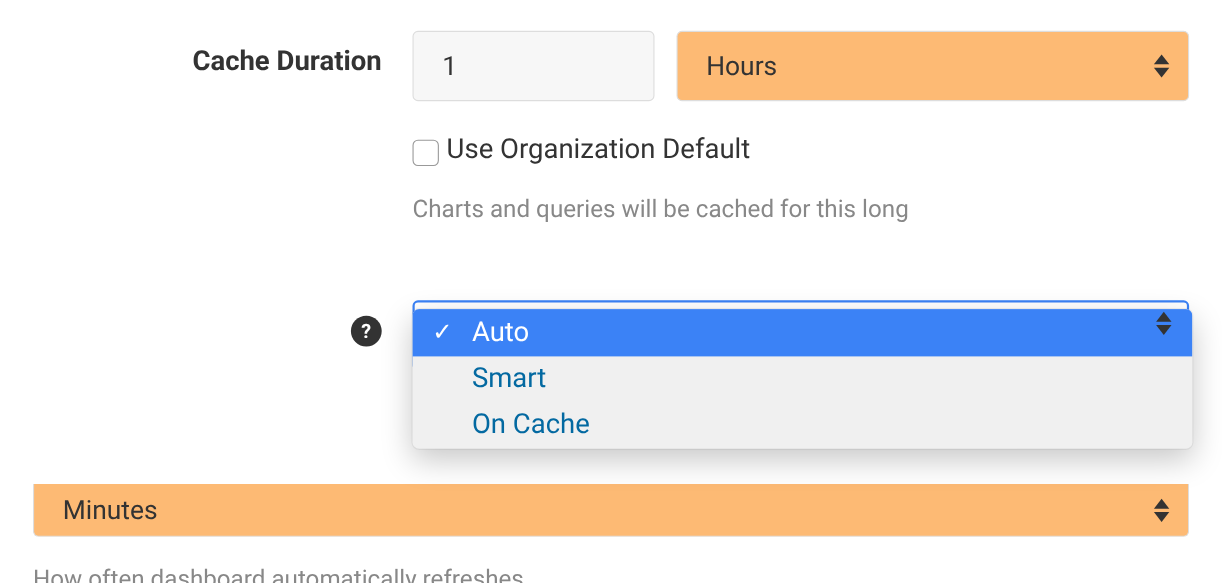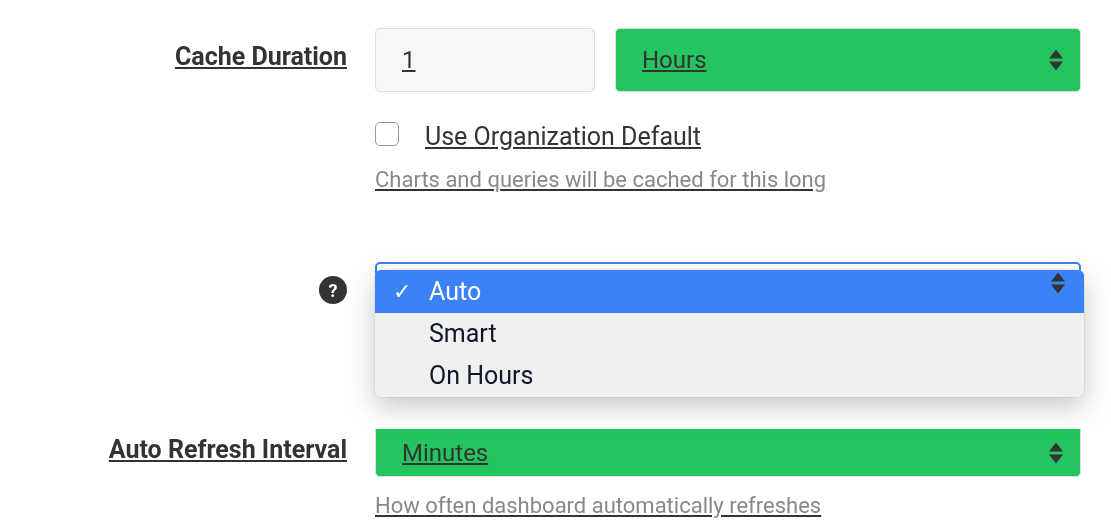--- a/index.html
+++ b/index.html
@@ -12,21 +12,20 @@
       font-size: 24px;
       color: #333;
       padding: 28px 30px 30px 30px;
       background: #fff;
       width: 1111px;
     }
     .form-row {
       display: flex;
       align-items: flex-start;
       margin-bottom: 0;
-      text-decoration: underline;
     }
     .form-label-col {
       width: 345px;
       flex-shrink: 0;
       text-align: right;
       padding-right: 28px;
       font-weight: 700;
       color: #333;
       padding-top: 14px;
       font-size: 25px;
@@ -55,21 +54,21 @@
       font-family: inherit;
     }
     .select-wrap {
       position: relative;
       flex: 1;
     }
     .select-input {
       height: 64px;
       border: 1px solid #ddd;
       border-radius: 5px;
-      background: #22c55e;
+      background: #fdba74;
       padding: 0 26px;
       font-size: 24px;
       color: #333;
       width: 100%;
       display: flex;
       align-items: center;
       font-family: inherit;
     }
     .select-focused {
       border: 2px solid #3b82f6;
@@ -93,38 +92,38 @@
       margin-bottom: 3px;
     }
     .caret-down {
       width: 0; height: 0;
       border-left: 7px solid transparent;
       border-right: 7px solid transparent;
       border-top: 9px solid #333;
     }
     .checkbox-row {
       display: flex;
-      align-items: flex-start;
-      gap: 26px;
+      align-items: flex-end;
+      gap: 7px;
       margin-top: 30px;
     }
     .checkbox {
       width: 24px;
       height: 24px;
       border: 1.5px solid #999;
       border-radius: 5px;
       background: #fff;
       flex-shrink: 0;
     }
     .checkbox-label {
       font-size: 25px;
       color: #333;
     }
     .help-text {
-      margin-top: 16px;
+      margin-top: 27px;
       font-size: 22px;
       color: #888;
     }
     .help-icon {
       display: inline-flex;
       width: 28px;
       height: 28px;
       border-radius: 50%;
       background: #333;
       color: #fff;
@@ -147,21 +146,21 @@
       right: -3px;
       background: #f0f0f0;
       border-radius: 6px;
       box-shadow: 0 10px 28px rgba(0,0,0,0.22), 0 0 0 1px rgba(0,0,0,0.05);
       overflow: hidden;
       z-index: 10;
     }
     .dropdown-option {
       padding: 1px 22px 1px 54px;
       font-size: 25px;
-      color: #0f172a;
+      color: #0369a1;
       position: relative;
       line-height: 40px;
     }
     .dropdown-option.first {
       padding-top: 2px;
     }
     .dropdown-option.last {
       padding-bottom: 6px;
     }
     .dropdown-option.selected {
@@ -234,34 +233,33 @@
 
     <div class="dropdown-popover">
       <div class="dropdown-option first selected">
         <span class="checkmark">✓</span>
         <span>Auto</span>
       </div>
       <div class="dropdown-option">
         <span>Smart</span>
       </div>
       <div class="dropdown-option">
-        <span>On Hours</span>
+        <span>On Cache</span>
       </div>
     </div>
     <div class="popover-caret">
       <div class="caret-up"></div>
       <div class="caret-down"></div>
     </div>
   </div>
 </div>
 
 <div style="height:103px;"></div>
 
 <div class="form-row row-interval">
-  <div class="form-label-col">Auto Refresh Interval</div>
   <div class="form-control-col">
     <div class="input-pair">
       <div class="select-wrap">
         <div class="select-input">Minutes</div>
         <div class="select-caret">
           <div class="caret-up"></div>
           <div class="caret-down"></div>
         </div>
       </div>
     </div>

